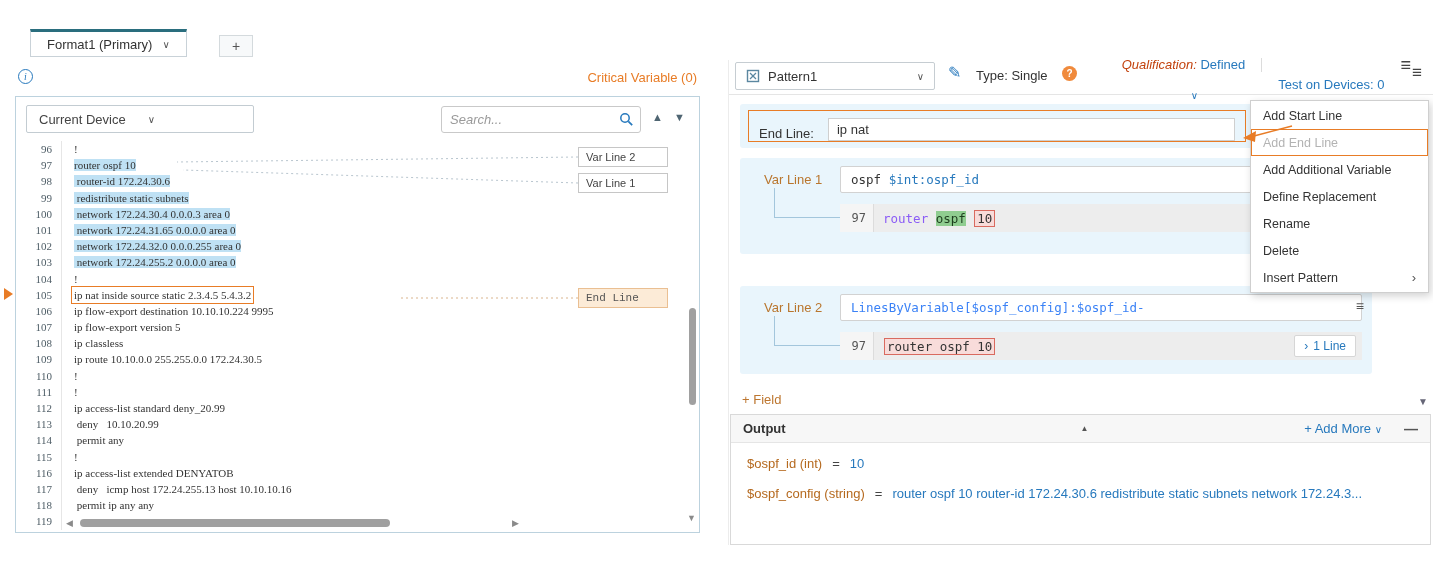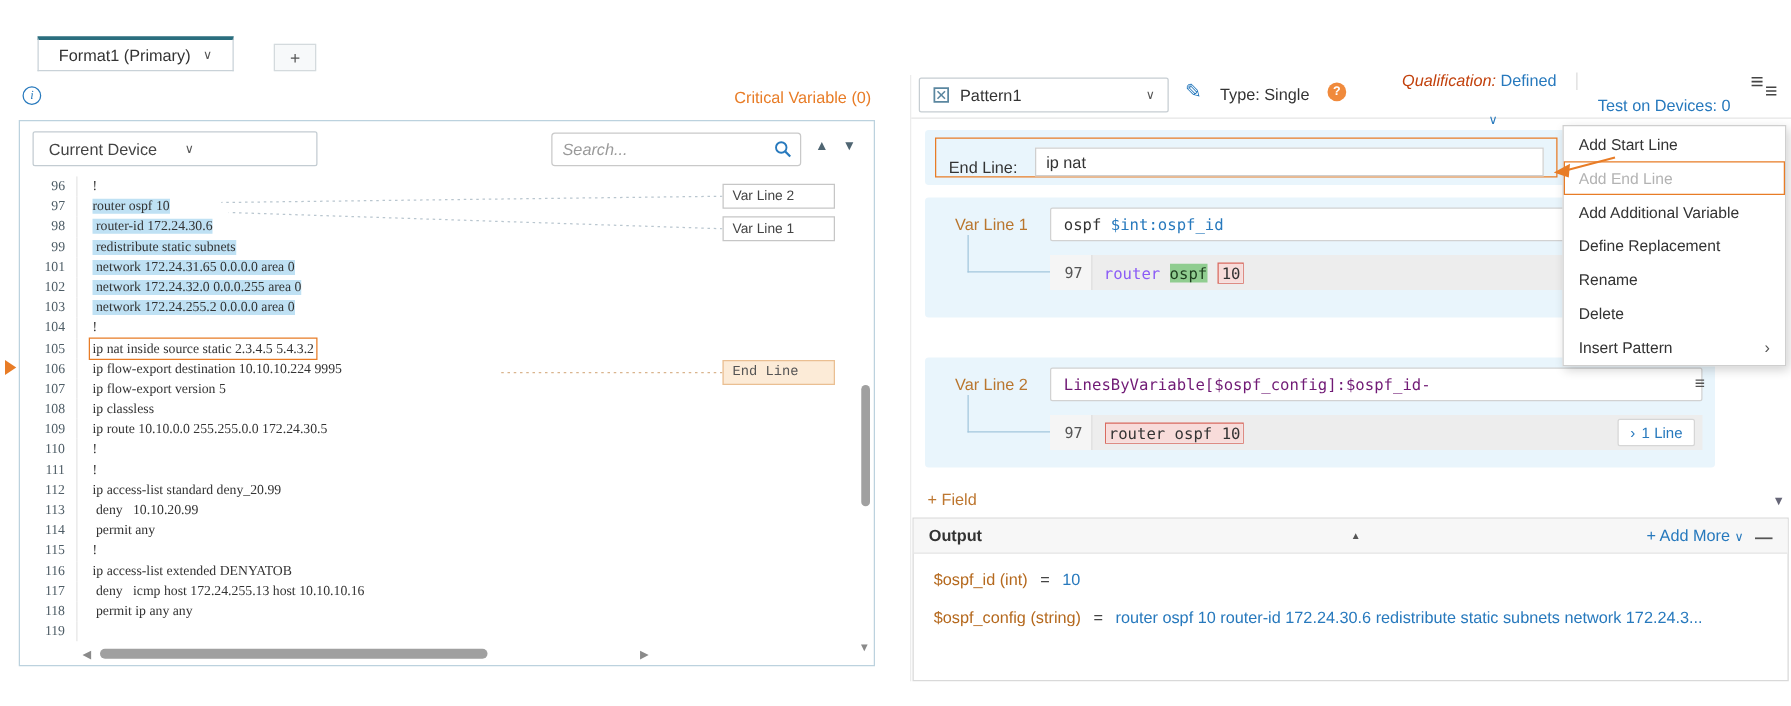--- a/index.html
+++ b/index.html
@@ -63,36 +63,36 @@
 
 .blue-box{position:absolute;background:#e9f5fc;border-radius:3px;}
 .endline-box{left:740px;top:104px;width:514px;height:44px;}
 .endline-outline{position:absolute;left:8px;top:6px;right:8px;bottom:6px;border:1.5px solid #e87c26;display:flex;align-items:flex-end;gap:14px;padding:0 10px;}
 .endline-outline input{flex:1;height:23px;border:1px solid #cfcfcf;background:#fff;font-size:13px;color:#333;padding:0 8px;outline:none;font-family:"Liberation Sans",sans-serif;min-width:0;}
 
 .vl1-box{left:740px;top:158px;width:632px;height:96px;}
 .vl2-box{left:740px;top:286px;width:632px;height:88px;}
 .vl-label{position:absolute;left:24px;top:14px;color:#b9762e;}
 .expr{position:absolute;left:100px;top:8px;right:10px;height:27px;background:#fff;border:1px solid #d2d2d2;border-radius:2px;font-family:"DejaVu Sans Mono",monospace;font-size:12.5px;line-height:25px;padding-left:10px;white-space:pre;}
-.expr .code-dark{color:#333;} .expr .code-blue{color:#2779bd;} .expr .code-red{color:#701a75;}
+.expr .code-dark{color:#333;} .expr .code-blue{color:#2779bd;} .expr .code-red{color:#3b82f6;}
 .expr-menu{position:absolute;right:8px;top:5px;font-size:14px;color:#555;cursor:pointer;}
 .conn{position:absolute;left:34px;top:30px;width:66px;height:30px;border-left:1px solid #a3c6dc;border-bottom:1px solid #a3c6dc;}
 .match-row{position:absolute;left:100px;top:46px;right:10px;height:28px;background:#ededed;display:flex;align-items:center;font-family:"DejaVu Sans Mono",monospace;font-size:12.5px;}
 .mnum{flex:none;width:34px;height:100%;line-height:28px;text-align:right;padding-right:7px;color:#555;background:#f5f5f5;border-right:1px solid #dcdcdc;font-size:12px;}
 .mtext{padding-left:9px;white-space:pre;}
 .mark-none{color:#8b5cf6;}
 .mark-green{background:#90cd90;color:#1d3d1d;}
 .mark-red{background:#f8dcda;box-shadow:0 0 0 1px #d96a5f;padding:0 2px;margin:0 2px;color:#333;}
 .expand-btn{position:absolute;right:6px;top:3px;height:22px;background:#fff;border:1px solid #d6d6d6;border-radius:2px;display:flex;align-items:center;gap:5px;padding:0 9px;color:#2779bd;font-size:12px;font-family:"Liberation Sans",sans-serif;cursor:pointer;}
 .add-field{position:absolute;left:742px;top:392px;color:#bd762f;cursor:pointer;}
 .right-scroll-down{position:absolute;left:1418px;top:396px;font-size:10px;color:#667;cursor:pointer;}
 
 
 .output-box{position:absolute;left:730px;top:414px;width:701px;height:131px;border:1px solid #d9d9d9;background:#fff;}
-.output-header{position:relative;height:28px;background:#f7f7f7;border-bottom:1px solid #e5e5e5;display:flex;align-items:center;padding:0 12px;gap:9px;}
+.output-header{position:relative;height:28px;background:#f7f7f7;border-bottom:1px solid #e5e5e5;display:flex;align-items:center;padding:0 12px;gap:22px;}
 .output-title{font-weight:bold;color:#333;}
 .out-spacer{flex:1;}
 .collapse{position:absolute;left:50%;top:9px;font-size:8px;color:#555;cursor:pointer;}
 .minus{font-size:14px;color:#555;font-weight:bold;cursor:pointer;}
 .out-rows{padding:13px 16px 0 16px;}
 .out-row{margin-bottom:15px;white-space:nowrap;overflow:hidden;}
 .out-name{color:#b5691e;}
 .out-eq{color:#444;margin:0 10px;}
 .out-val{color:#2779bd;}
 
@@ -140,20 +140,21 @@
       </svg>
     </div>
     <span class="updown up-btn">▲</span>
     <span class="updown down-btn">▼</span>
 
     <div class="code-area">
         <div class="cline"><span class="ln">96</span><span class="ct"><span class="txt plain">!</span></span></div>
         <div class="cline"><span class="ln">97</span><span class="ct"><span class="txt sel">router ospf 10</span></span></div>
         <div class="cline"><span class="ln">98</span><span class="ct"><span class="txt sel"> router-id 172.24.30.6</span></span></div>
         <div class="cline"><span class="ln">99</span><span class="ct"><span class="txt sel"> redistribute static subnets</span></span></div>
+        <div class="cline"><span class="ln">100</span><span class="ct"><span class="txt sel"> network 172.24.30.4 0.0.0.3 area 0</span></span></div>
         <div class="cline"><span class="ln">101</span><span class="ct"><span class="txt sel"> network 172.24.31.65 0.0.0.0 area 0</span></span></div>
         <div class="cline"><span class="ln">102</span><span class="ct"><span class="txt sel"> network 172.24.32.0 0.0.0.255 area 0</span></span></div>
         <div class="cline"><span class="ln">103</span><span class="ct"><span class="txt sel"> network 172.24.255.2 0.0.0.0 area 0</span></span></div>
         <div class="cline"><span class="ln">104</span><span class="ct"><span class="txt plain">!</span></span></div>
         <div class="cline"><span class="ln">105</span><span class="ct"><span class="txt end">ip nat inside source static 2.3.4.5 5.4.3.2</span></span></div>
         <div class="cline"><span class="ln">106</span><span class="ct"><span class="txt plain">ip flow-export destination 10.10.10.224 9995</span></span></div>
         <div class="cline"><span class="ln">107</span><span class="ct"><span class="txt plain">ip flow-export version 5</span></span></div>
         <div class="cline"><span class="ln">108</span><span class="ct"><span class="txt plain">ip classless</span></span></div>
         <div class="cline"><span class="ln">109</span><span class="ct"><span class="txt plain">ip route 10.10.0.0 255.255.0.0 172.24.30.5</span></span></div>
         <div class="cline"><span class="ln">110</span><span class="ct"><span class="txt plain">!</span></span></div>

